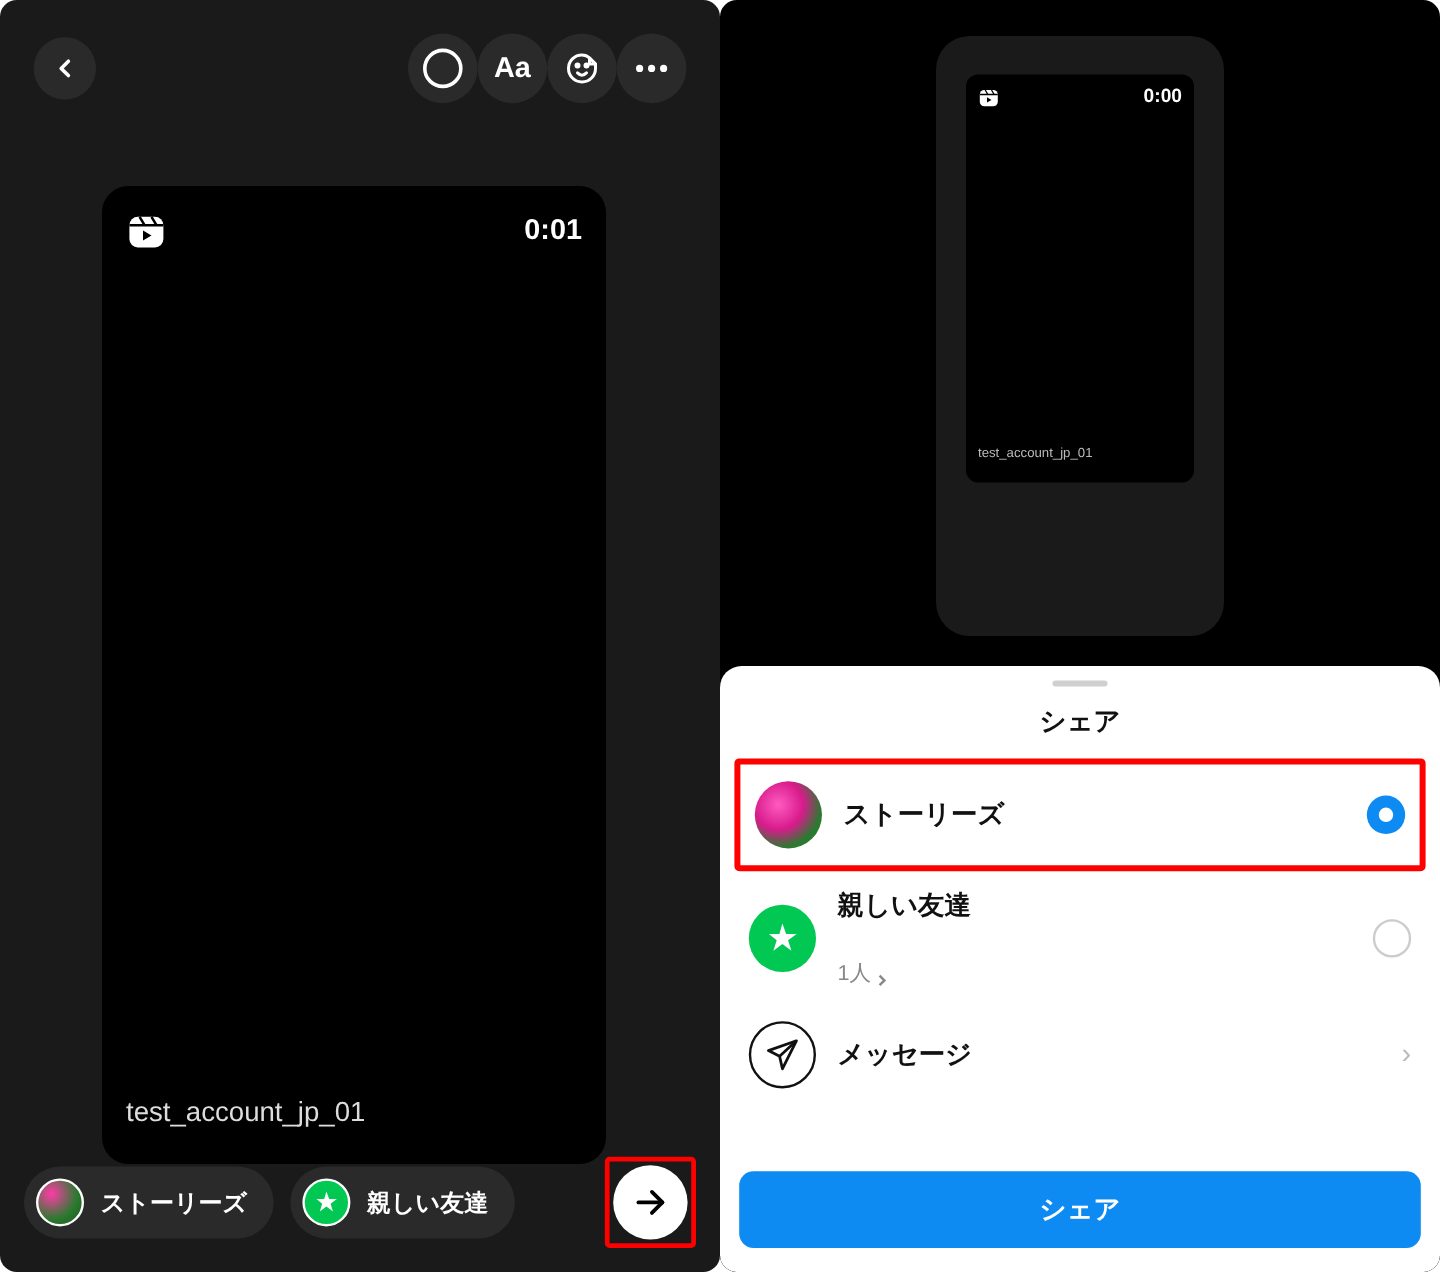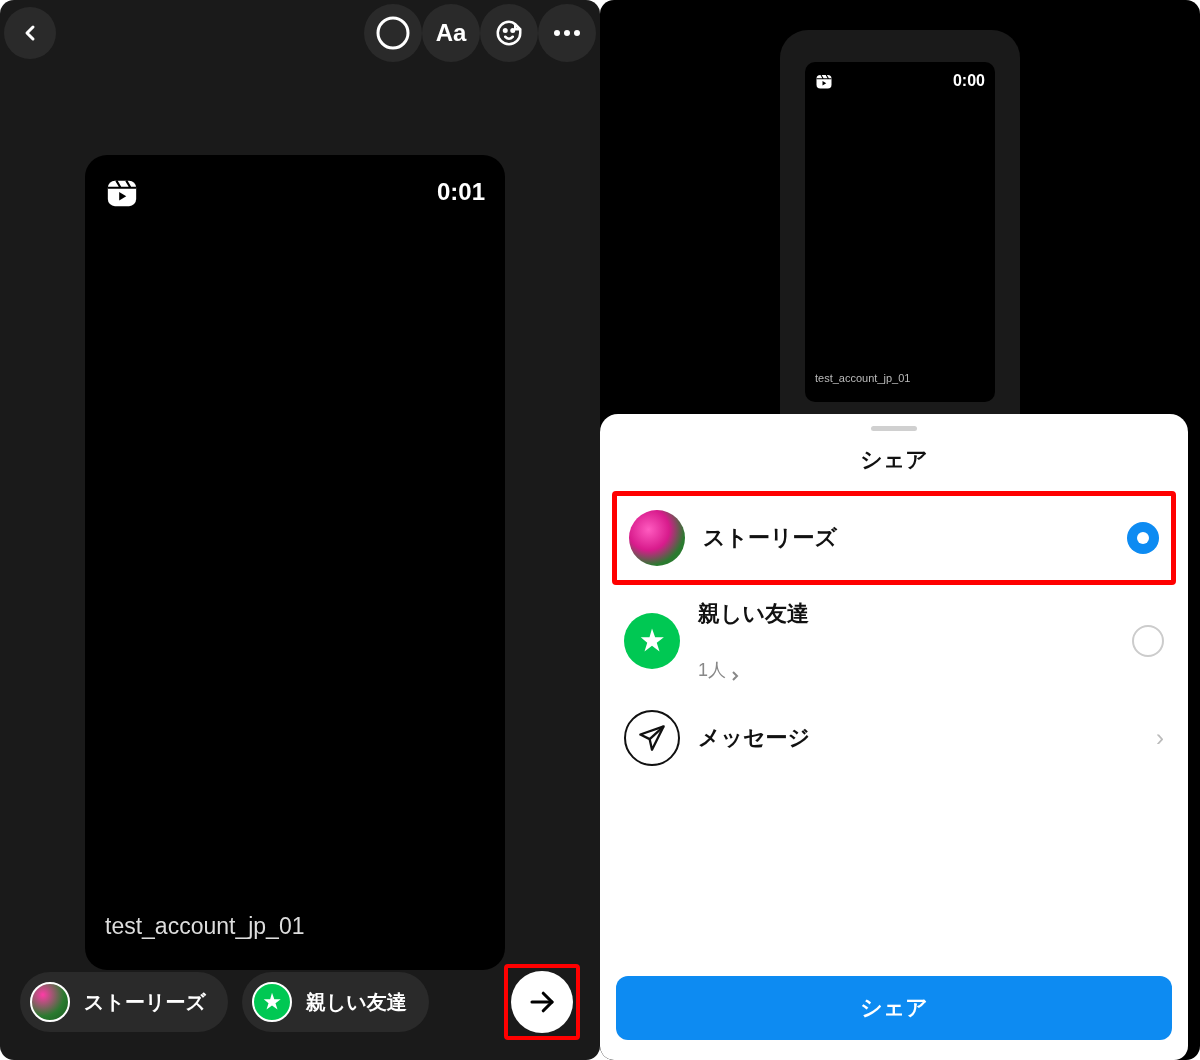--- a/index.html
+++ b/index.html
@@ -18,21 +18,21 @@
       overflow: hidden;
     }
     
     .pane-left {
       background: #1a1a1a;
       border-radius: 14px;
     }
     .left-toolbar {
       display: flex;
       align-items: center;
-      padding: 4px;
+      padding: 28px;
     }
     .back-btn {
       width: 52px;
       height: 52px;
       display: flex;
       align-items: center;
       justify-content: center;
       border-radius: 50%;
       background: #2a2a2a;
     }
@@ -158,22 +158,22 @@
     .mini-username {
       position: absolute;
       bottom: 18px;
       left: 10px;
       color: #bbb;
       font-size: 11px;
     }
     .sheet {
       position: absolute;
       bottom: 0;
-      left: 0; right: 12px;
-      height: 646px;
+      left: 0; right: 0;
+      height: 505px;
       background: #fff;
       border-radius: 18px 18px 14px 14px;
     }
     .sheet-handle {
       width: 46px;
       height: 5px;
       background: #d0d0d0;
       border-radius: 3px;
       margin: 12px auto 14px;
     }

